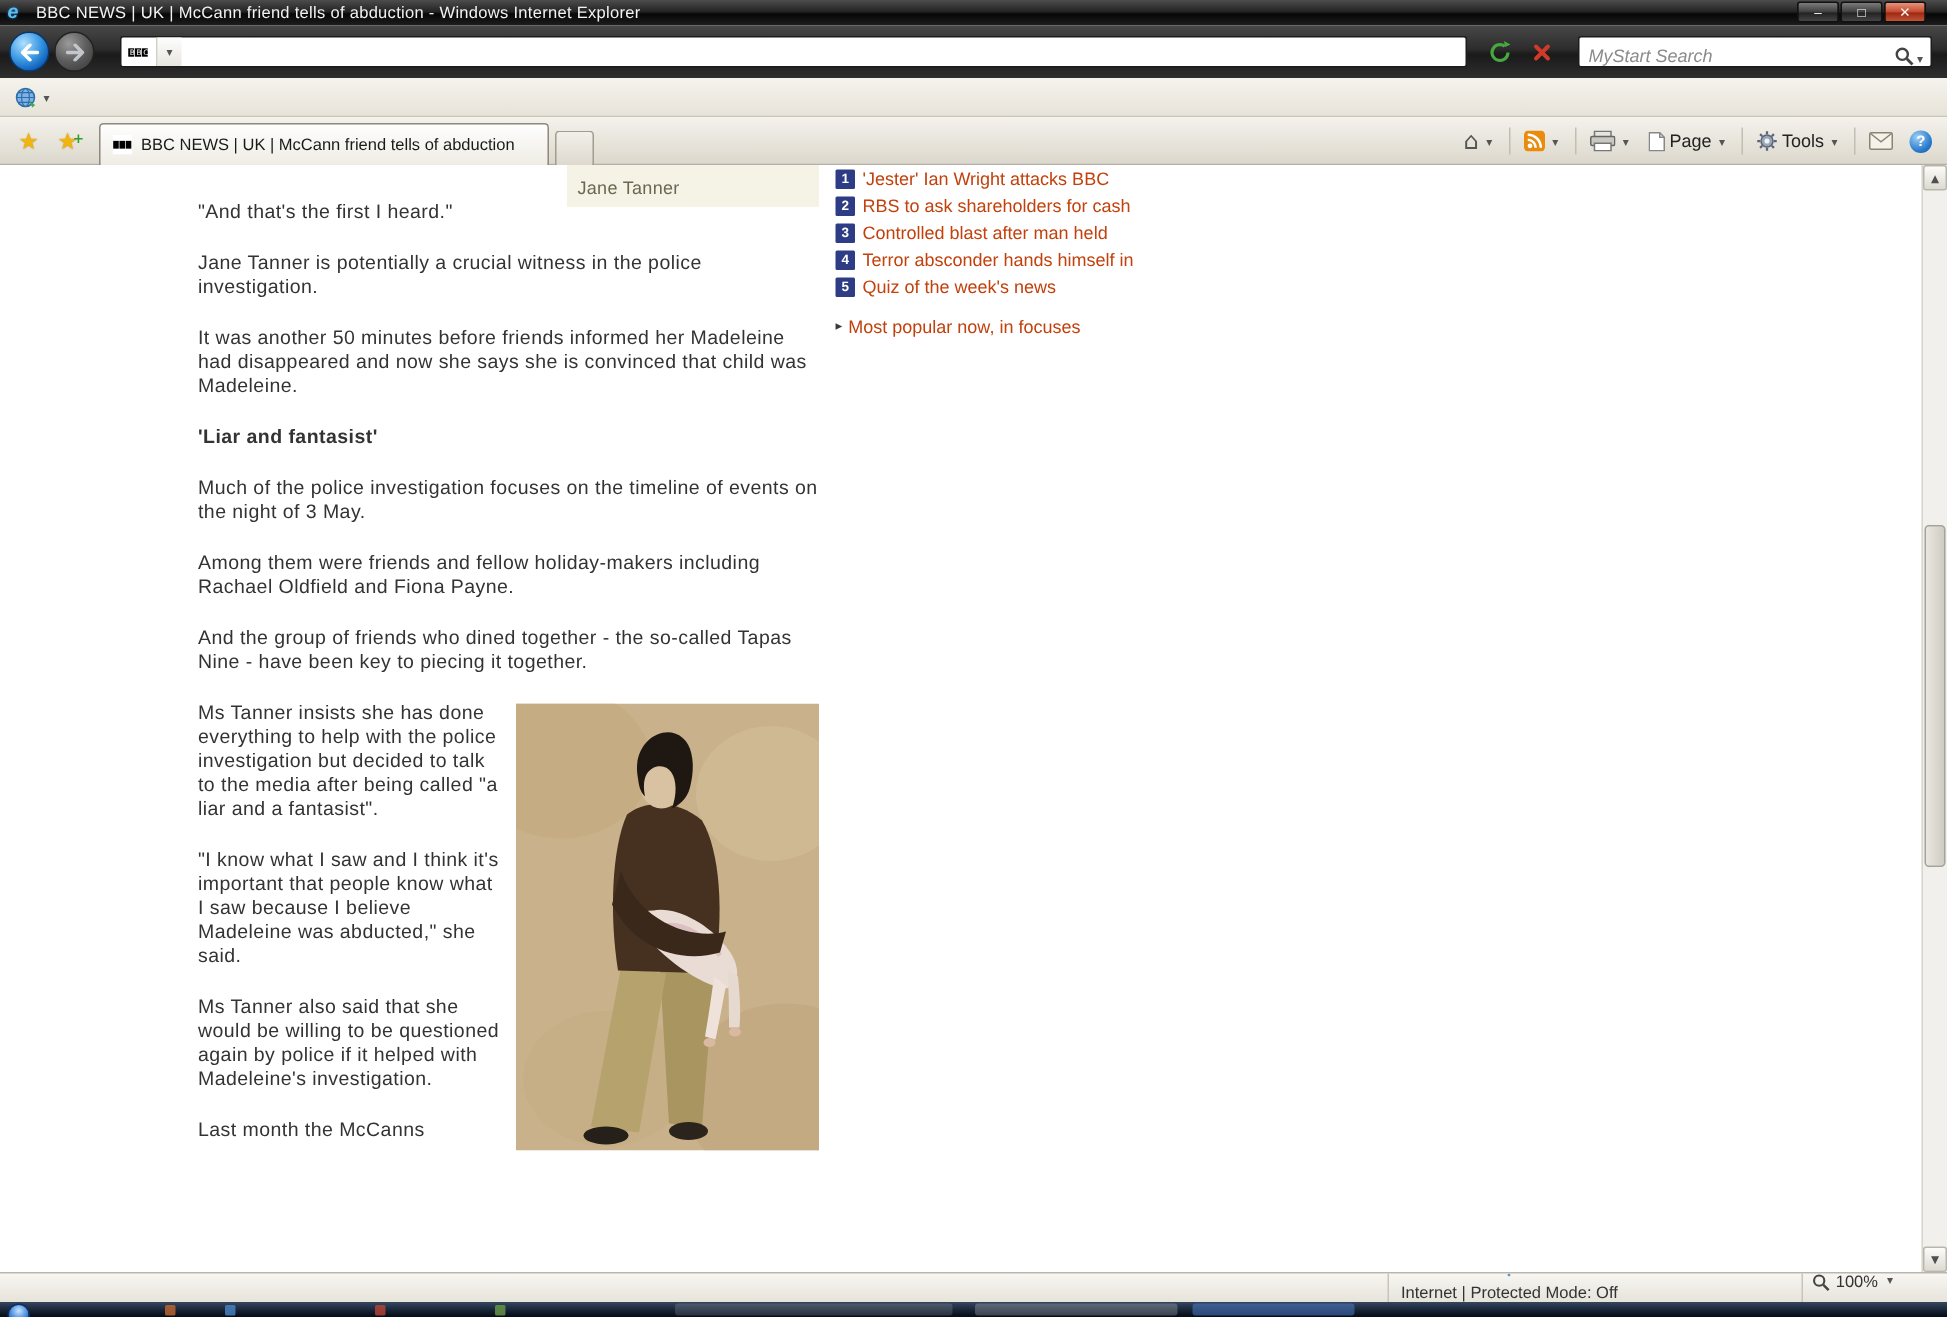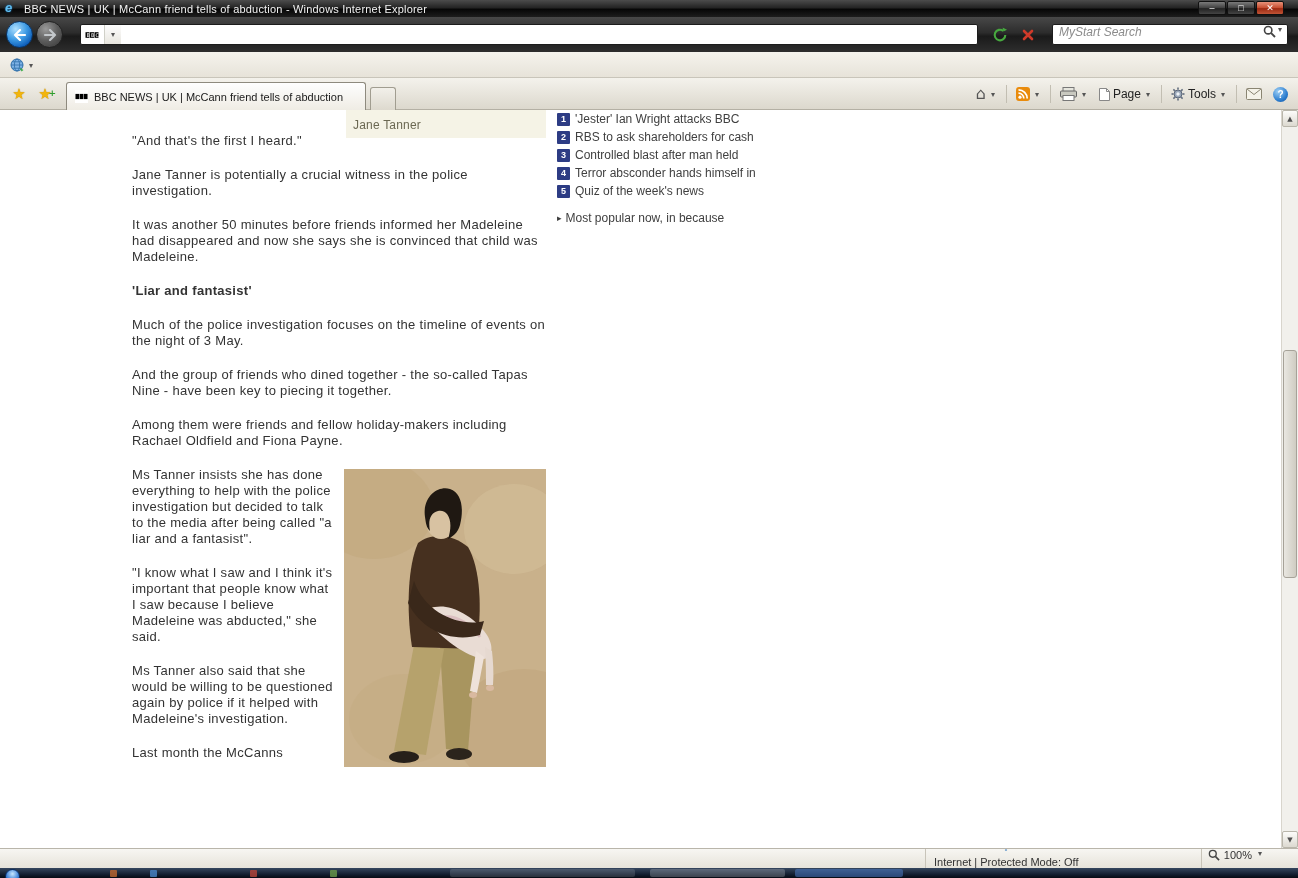--- a/index.html
+++ b/index.html
@@ -26,21 +26,21 @@
   .fwd { left:36px; background:radial-gradient(circle at 35% 28%,#9a9a9a,#5c5c5c 50%,#353535); border:1px solid #222; }
   .addr-field { position:absolute; left:80px; top:7px; width:898px; height:21px; background:#fff;
     border:1px solid #1c1c1c; border-radius:2px; display:flex; align-items:center; padding-left:4px; }
   .addr-field input { flex:1; border:none; outline:none; font-size:12px; color:#111; background:transparent;
     font-family:"Liberation Sans",sans-serif; }
   .favicon { margin-right:5px; flex:0 0 auto; }
   .addr-caret { width:17px; height:100%; border-left:1px solid #d0d0c8; display:flex; align-items:center;
     justify-content:center; font-size:8px; color:#555; background:linear-gradient(#fdfdfd,#e8e6df); }
   .nav-ico-btn { position:absolute; top:8px; width:24px; height:20px; display:flex; align-items:center; justify-content:center; }
   .search-field { position:absolute; left:1052px; top:7px; width:236px; height:21px; background:#fff;
-    border:1px solid #1c1c1c; border-radius:2px; display:flex; align-items:flex-start; padding:0 3px 0 6px; }
+    border:1px solid #1c1c1c; border-radius:2px; display:flex; align-items:flex-end; padding:0 3px 0 6px; }
   .search-field input { flex:1; border:none; outline:none; font-size:12px; font-style:italic; color:#111;
     background:transparent; font-family:"Liberation Sans",sans-serif; }
   .search-field input::placeholder { color:#8b8b8b; font-style:italic; }
   .mini-caret { font-size:8px; color:#555; padding:0 2px; }
 
   
   .addonbar { position:absolute; left:0; top:52px; width:100%; height:26px;
     background:linear-gradient(#f5f3ed,#e7e3d9); border-bottom:1px solid #c9c5ba; }
   .addon-btn { position:absolute; left:6px; top:4px; height:18px; display:flex; align-items:center; gap:3px; padding:0 4px; }
 
@@ -64,32 +64,32 @@
   .help-circle { width:15px; height:15px; border-radius:50%; background:radial-gradient(circle at 35% 30%,#9fd0f5,#2e7fd0 60%,#0d4f9e);
     color:#fff; font-size:10px; font-weight:bold; text-align:center; line-height:15px; }
 
   
   .content { position:absolute; left:0; top:110px; width:100%; height:738px; background:#fff; overflow:hidden; }
   .article { position:absolute; left:132px; top:0; width:414px; font-size:13px; line-height:16px;
     color:#333; letter-spacing:0.3px; }
   .article p { margin:0 0 18px 0; }
   .article p.first { margin-top:23px; }
   .article h3 { font-size:13px; color:#333; margin:0 0 18px 0; letter-spacing:0.3px; }
-  .quote-box { float:right; width:200px; height:36px; margin:-8px 0 6px 10px; background:#f5f3e6; position:relative;padding-left:45px; }
+  .quote-box { float:right; width:168px; height:36px; margin:-8px 0 6px 10px; background:#f5f3e6; position:relative;padding-left:45px; }
   .quote-caption { position:absolute; left:7px; bottom:5px; font-size:12px; color:#6b6852; letter-spacing:0.2px; }
   .quote-mark { position:absolute; right:8px; top:-4px; font-size:24px; line-height:22px; color:#4a4a44;
     font-family:"DejaVu Serif",serif; font-weight:bold; }
   .article-image { float:right; width:202px; height:298px; margin:2px 0 8px 10px; }
   .clipped { white-space:nowrap; }
 
   .sidebar { position:absolute; left:557px; top:2px; width:212px; font-size:12px; line-height:14px; }
   .sb-item { display:flex; gap:5px; margin-bottom:4px; }
   .sb-num { flex:0 0 13px; height:13px; margin-top:1px; background:#2d3c84; color:#fff; font-size:9px; font-weight:bold;
     text-align:center; line-height:13px; border-radius:1px; }
-  .sb-link { color:#404040; text-decoration:none; width:186px; display:inline-block; cursor:pointer; }
+  .sb-link { color:#c2410c; text-decoration:none; width:186px; display:inline-block; cursor:pointer; }
   .sb-more { margin-top:13px; display:flex; align-items:center; gap:4px; }
   .sb-arrow { font-size:9px; color:#3a3a3a; font-family:"DejaVu Sans",sans-serif; }
 
   
   .scrollbar { position:absolute; right:0; top:110px; width:17px; height:738px; background:#f1f0ec; border-left:1px solid #d8d5cd; }
   .scroll-arrow { position:absolute; left:0; width:16px; height:17px; background:linear-gradient(#fcfcfa,#dcd9d0);
     border:1px solid #b9b6ab; border-radius:2px; font-size:7px; color:#4f4f4f; text-align:center; line-height:16px;
     font-family:"DejaVu Sans",sans-serif; }
   .scroll-thumb { position:absolute; left:1px; top:240px; width:14px; height:228px;
     background:linear-gradient(90deg,#e9e7e1,#cfccc2); border:1px solid #a6a298; border-radius:3px; }
@@ -259,22 +259,22 @@
     <div class="article">
       <div class="quote-box">
         <span class="quote-mark">”</span>
         <span class="quote-caption">Jane Tanner</span>
       </div>
       <p class="first">"And that's the first I heard."</p>
       <p>Jane Tanner is potentially a crucial witness in the police investigation.</p>
       <p>It was another 50 minutes before friends informed her Madeleine had disappeared and now she says she is convinced that child was Madeleine.</p>
       <h3>'Liar and fantasist'</h3>
       <p>Much of the police investigation focuses on the timeline of events on the night of 3 May.</p>
+      <p>Among them were friends and fellow holiday-makers including Rachael Oldfield and Fiona Payne.</p>
       <p>And the group of friends who dined together - the so-called Tapas Nine - have been key to piecing it together.</p>
-      <p>Among them were friends and fellow holiday-makers including Rachael Oldfield and Fiona Payne.</p>
 
       <div class="article-image">
         <svg viewBox="0 0 202 298" width="202" height="298">
           <rect width="202" height="298" fill="#c9b18b"></rect>
           <ellipse cx="30" cy="40" rx="60" ry="50" fill="#bda376" opacity="0.35"></ellipse>
           <ellipse cx="180" cy="260" rx="70" ry="60" fill="#b89d72" opacity="0.3"></ellipse>
           <ellipse cx="170" cy="60" rx="50" ry="45" fill="#d6c29c" opacity="0.5"></ellipse>
           <ellipse cx="60" cy="250" rx="55" ry="45" fill="#c3a97f" opacity="0.4"></ellipse>
           <path d="M96 178 L132 180 L124 282 L102 280 Z" fill="#a8955f"></path>
           <path d="M70 176 L100 180 L82 286 L50 282 Z" fill="#b6a26c"></path>
@@ -315,21 +315,21 @@
       <div class="sb-item">
         <span class="sb-num">4</span>
         <a class="sb-link">Terror absconder hands himself in</a>
       </div>
       <div class="sb-item">
         <span class="sb-num">5</span>
         <a class="sb-link">Quiz of the week's news</a>
       </div>
       <div class="sb-more">
         <span class="sb-arrow">▸</span>
-        <a class="sb-link" style="width:auto;">Most popular now, in because</a>
+        <a class="sb-link" style="width:auto;">Most popular now, in focuses</a>
       </div>
     </div>
   </div>
 
   <div class="scrollbar">
     <div class="scroll-arrow" style="top:0;">▲</div>
     <div class="scroll-thumb"></div>
     <div class="scroll-arrow" style="bottom:0;">▼</div>
   </div>
 

